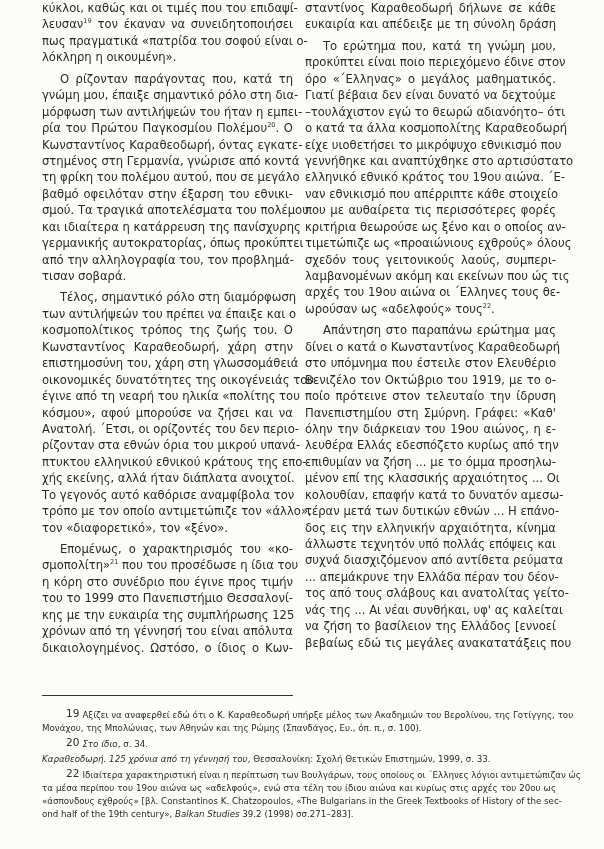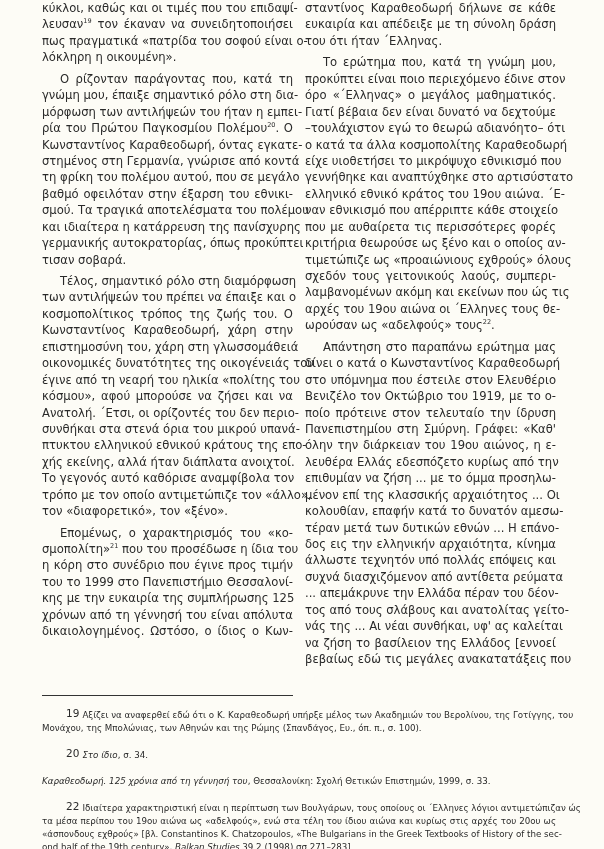--- a/index.html
+++ b/index.html
@@ -30,21 +30,21 @@
   }
   .footnotes {
     position:absolute; left:42px; top:707px; width:514px;
     font-size:8.7px; line-height:13.2px; color:#2a2a2a;
   }
   .fn { display:block; }
   .fn-line { display:block; white-space:nowrap; text-align:justify; text-align-last:justify; }
   .fn-line.last { text-align-last:left; }
   .fn-line.first { padding-left:24px; }
   .fn-num { font-size:10.5px; vertical-align:1px; margin-right:3px; }
-  .fn + .fn { margin-top:12px; }
+  .fn + .fn { margin-top:1px; }
   i { font-style:italic; }
 </style>
 </head>
 <body>
 
 <div id="col-left" class="col">
     <div>
       <span class="line">κύκλοι, καθώς και οι τιμές που του επιδαψί-</span>
       <span class="line">λευσαν<sup>19</sup> τον έκαναν να συνειδητοποιήσει</span>
       <span class="line">πως πραγματικά «πατρίδα του σοφού είναι ο-</span>
@@ -56,34 +56,35 @@
       <span class="line">γνώμη μου, έπαιξε σημαντικό ρόλο στη δια-</span>
       <span class="line">μόρφωση των αντιλήψεών του ήταν η εμπει-</span>
       <span class="line">ρία του Πρώτου Παγκοσμίου Πολέμου<sup>20</sup>. Ο</span>
       <span class="line">Κωνσταντίνος Καραθεοδωρή, όντας εγκατε-</span>
       <span class="line">στημένος στη Γερμανία, γνώρισε από κοντά</span>
       <span class="line">τη φρίκη του πολέμου αυτού, που σε μεγάλο</span>
       <span class="line">βαθμό οφειλόταν στην έξαρση του εθνικι-</span>
       <span class="line">σμού. Τα τραγικά αποτελέσματα του πολέμου</span>
       <span class="line">και ιδιαίτερα η κατάρρευση της πανίσχυρης</span>
       <span class="line">γερμανικής αυτοκρατορίας, όπως προκύπτει</span>
+      <span class="line">από την αλληλογραφία του, τον προβλημά-</span>
       <span class="line last">τισαν σοβαρά.</span>
     </div>
     <div class="gap"></div>
     <div>
       <span class="line indent">Τέλος, σημαντικό ρόλο στη διαμόρφωση</span>
       <span class="line">των αντιλήψεών του πρέπει να έπαιξε και ο</span>
       <span class="line">κοσμοπολίτικος τρόπος της ζωής του. Ο</span>
       <span class="line">Κωνσταντίνος Καραθεοδωρή, χάρη στην</span>
       <span class="line">επιστημοσύνη του, χάρη στη γλωσσομάθειά</span>
       <span class="line">οικονομικές δυνατότητες της οικογένειάς του</span>
       <span class="line">έγινε από τη νεαρή του ηλικία «πολίτης του</span>
       <span class="line">κόσμου», αφού μπορούσε να ζήσει και να</span>
       <span class="line">Ανατολή. ΄Ετσι, οι ορίζοντές του δεν περιο-</span>
-      <span class="line">συνθήκαι στα στενά όρια του μικρού υπανά-</span>
+      <span class="line">ρίζονταν στα εθνών όρια του μικρού υπανά-</span>
       <span class="line">πτυκτου ελληνικού εθνικού κράτους της επο-</span>
       <span class="line">χής εκείνης, αλλά ήταν διάπλατα ανοιχτοί.</span>
       <span class="line">Το γεγονός αυτό καθόρισε αναμφίβολα τον</span>
       <span class="line">τρόπο με τον οποίο αντιμετώπιζε τον «άλλο»,</span>
       <span class="line last">τον «διαφορετικό», τον «ξένο».</span>
     </div>
     <div class="gap"></div>
     <div>
       <span class="line indent">Επομένως, ο χαρακτηρισμός του «κο-</span>
       <span class="line">σμοπολίτη»<sup>21</sup> που του προσέδωσε η ίδια του</span>
@@ -91,21 +92,20 @@
       <span class="line">του το 1999 στο Πανεπιστήμιο Θεσσαλονί-</span>
       <span class="line">κης με την ευκαιρία της συμπλήρωσης 125</span>
       <span class="line">χρόνων από τη γέννησή του είναι απόλυτα</span>
       <span class="line">δικαιολογημένος. Ωστόσο, ο ίδιος ο Κων-</span>
     </div>
   </div>
 <div id="col-right" class="col">
     <div>
       <span class="line">σταντίνος Καραθεοδωρή δήλωνε σε κάθε</span>
       <span class="line">ευκαιρία και απέδειξε με τη σύνολη δράση</span>
-      <span class="line last">του ότι ήταν ΄Ελληνας.</span>
     </div>
     <div class="gap"></div>
     <div>
       <span class="line indent">Το ερώτημα που, κατά τη γνώμη μου,</span>
       <span class="line">προκύπτει είναι ποιο περιεχόμενο έδινε στον</span>
       <span class="line">όρο «΄Ελληνας» ο μεγάλος μαθηματικός.</span>
       <span class="line">Γιατί βέβαια δεν είναι δυνατό να δεχτούμε</span>
       <span class="line">–τουλάχιστον εγώ το θεωρώ αδιανόητο– ότι</span>
       <span class="line">ο κατά τα άλλα κοσμοπολίτης Καραθεοδωρή</span>
       <span class="line">είχε υιοθετήσει το μικρόψυχο εθνικισμό που</span>

